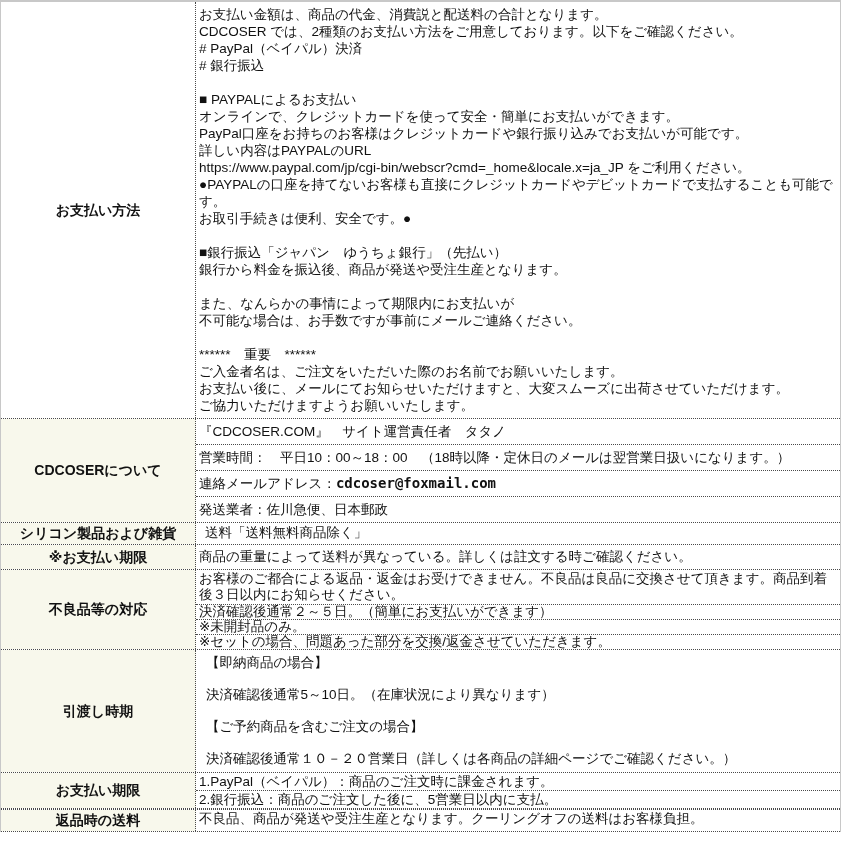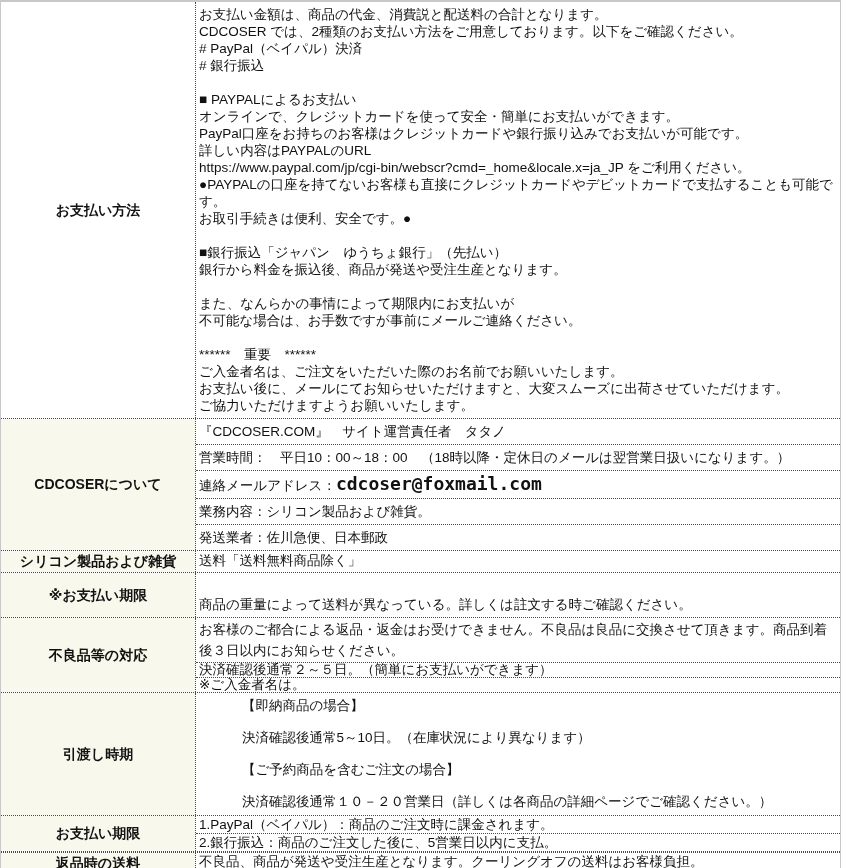--- a/index.html
+++ b/index.html
@@ -53,30 +53,30 @@
   }
   .sub-row{
     border-bottom:1px dotted var(--border);
     font-size:13.5px;
     line-height:17px;
     padding:4px 3px;
     word-break:break-all;
     display:block;
   }
   .sub-row:last-child{border-bottom:none;}
-  .email{font-weight:bold;font-family:"DejaVu Sans Mono","Liberation Mono",monospace;font-size:18px;}
+  .email{font-weight:bold;font-family:"DejaVu Sans Mono","Liberation Mono",monospace;font-size:14px;}
 
   
   .row[data-row-id="payment-method"] .multiline{min-height:388px;}
   .row[data-row-id="about-cdcoser"] .sub-row{min-height:17px;padding:4px 3px;}
-  .row[data-row-id="extra-fees"] .sub-row{padding:2px 3px;line-height:16px;}
-  .row[data-row-id="shipping-note"] .sub-row{padding:4px 3px;line-height:16px;margin-top:20px;}
-  .row[data-row-id="defective-items"] .sub-row{line-height:21px;padding:1px 3px;}
+  .row[data-row-id="extra-fees"] .sub-row{padding:2px 9px;line-height:16px;}
+  .row[data-row-id="shipping-note"] .sub-row{padding:4px 3px;line-height:16px;}
+  .row[data-row-id="defective-items"] .sub-row{line-height:16px;padding:1px 3px;}
   .row[data-row-id="defective-items"] .sub-row:not(:first-child){line-height:14px;padding:0 3px;}
-  .row[data-row-id="delivery-time"] .multiline{line-height:16px;padding:5px 10px;margin-left:36px;}
+  .row[data-row-id="delivery-time"] .multiline{line-height:16px;padding:5px 10px;}
   .row[data-row-id="payment-deadline"] .sub-row{line-height:15px;padding:1px 3px;}
   .row[data-row-id="return-deadline"] .sub-row{line-height:15px;padding:3px 3px;}
   .row[data-row-id="return-shipping"] .sub-row{line-height:15px;padding:1px 3px;}
 </style>
 </head>
 <body>
 
 <div class="page">
   <div class="info-table">
       <div class="row" data-row-id="payment-method">
@@ -106,42 +106,42 @@
 お支払い後に、メールにてお知らせいただけますと、大変スムーズに出荷させていただけます。
 ご協力いただけますようお願いいたします。</div>
         </div>
       </div>
       <div class="row" data-row-id="about-cdcoser">
         <div class="header-cell">CDCOSERについて</div>
         <div class="content-cell">
           <div class="sub-row">『CDCOSER.COM』　サイト運営責任者　タタノ</div>
           <div class="sub-row">営業時間：　平日10：00～18：00　（18時以降・定休日のメールは翌営業日扱いになります。）</div>
           <div class="sub-row"><span>連絡メールアドレス：</span><b class="email">cdcoser@foxmail.com</b></div>
-          <div class="sub-row">業務内容：シリコン製品および雑貨。</div>
           <div class="sub-row">発送業者：佐川急便、日本郵政</div>
         </div>
       </div>
       <div class="row" data-row-id="extra-fees">
         <div class="header-cell">シリコン製品および雑貨</div>
         <div class="content-cell">
           <div class="sub-row">送料「送料無料商品除く」</div>
         </div>
       </div>
       <div class="row" data-row-id="shipping-note">
         <div class="header-cell">※お支払い期限</div>
         <div class="content-cell">
           <div class="sub-row">商品の重量によって送料が異なっている。詳しくは註文する時ご確認ください。</div>
         </div>
       </div>
       <div class="row" data-row-id="defective-items">
         <div class="header-cell">不良品等の対応</div>
         <div class="content-cell">
           <div class="sub-row">お客様のご都合による返品・返金はお受けできません。不良品は良品に交換させて頂きます。商品到着後３日以内にお知らせください。</div>
           <div class="sub-row">決済確認後通常２～５日。（簡単にお支払いができます）</div>
-          <div class="sub-row">※ご入金者名は。</div>
+          <div class="sub-row">※未開封品のみ。</div>
+          <div class="sub-row">※セットの場合、問題あった部分を交換/返金させていただきます。</div>
         </div>
       </div>
       <div class="row" data-row-id="delivery-time">
         <div class="header-cell">引渡し時期</div>
         <div class="content-cell">
           <div class="multiline">【即納商品の場合】
 
 決済確認後通常5～10日。（在庫状況により異なります）
 
 【ご予約商品を含むご注文の場合】

